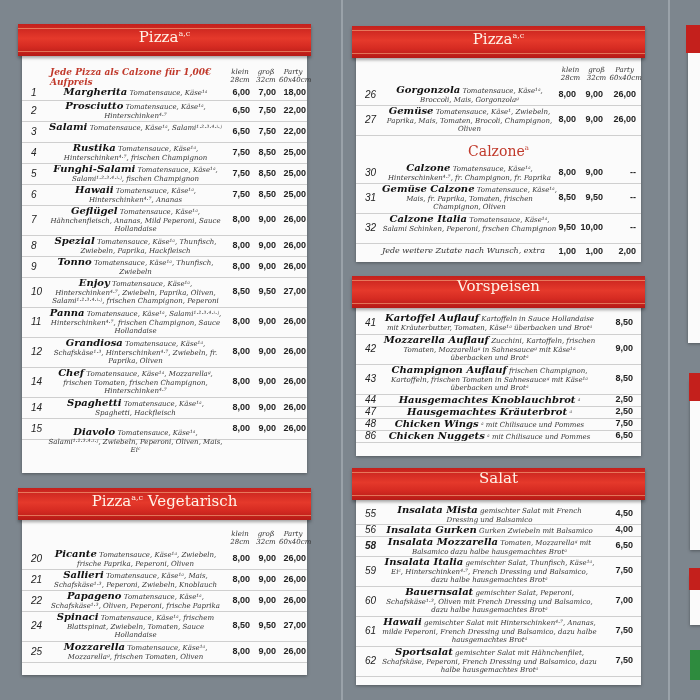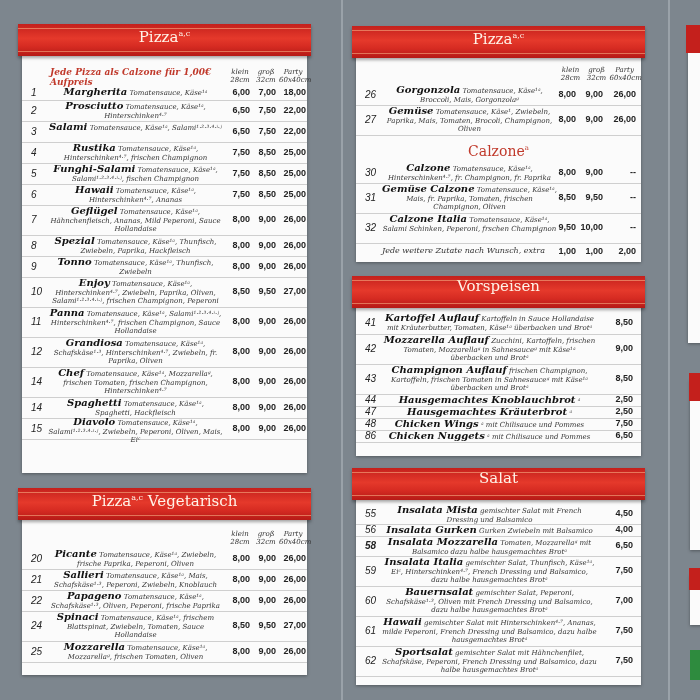--- a/index.html
+++ b/index.html
@@ -127,21 +127,21 @@
       </div>
       <div class="row" style="top: 359px; height: 21px;">
         <span class="num" style="top:4.5px;">14</span>
         <div class="desc" style="top:2px;width:175px;"><b>Spaghetti</b> <span>Tomatensauce, Käse¹ᵃ, Spaghetti, Hackfleisch</span></div>
         <span class="price" style="top:4.5px;left:196px;">8,00</span>
         <span class="price" style="top:4.5px;left:222px;">9,00</span>
         <span class="price" style="top:4.5px;left:252px;">26,00</span>
       </div>
       <div class="row" style="top: 380px; height: 21px;">
         <span class="num" style="top:4.5px;">15</span>
-        <div class="desc" style="top:0;width:175px;"><b>Diavolo</b> <span>Tomatensauce, Käse¹ᵃ, Salami¹·²·³·⁴·ⁱ·ʲ, Zwiebeln, Peperoni, Oliven, Mais, Eiᶜ</span></div>
+        <div class="desc" style="top:10px;width:175px;"><b>Diavolo</b> <span>Tomatensauce, Käse¹ᵃ, Salami¹·²·³·⁴·ⁱ·ʲ, Zwiebeln, Peperoni, Oliven, Mais, Eiᶜ</span></div>
         <span class="price" style="top:4.5px;left:196px;">8,00</span>
         <span class="price" style="top:4.5px;left:222px;">9,00</span>
         <span class="price" style="top:4.5px;left:252px;">26,00</span>
       </div>
     </div>
 </div>
 
 <div class="panel" id="p2" style="left:22px;top:500px;width:285px;height:175px;">
   <div class="hdr" style="top:-12px;"><span>Pizza</span><sup>a,c</sup><span> Vegetarisch</span></div>
   <div class="colhead" style="left:205px;top:30px;width:80px;">

